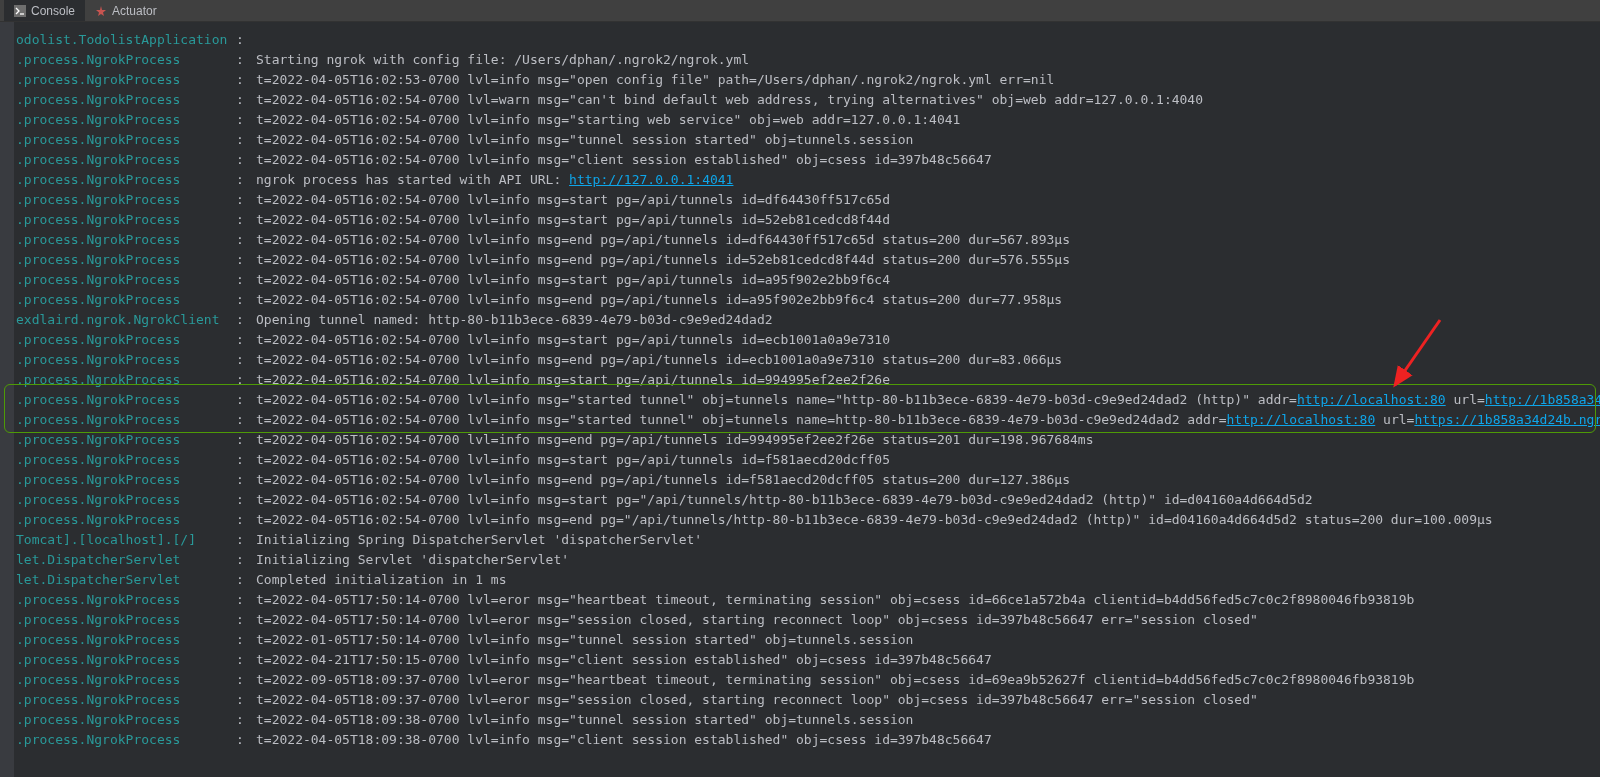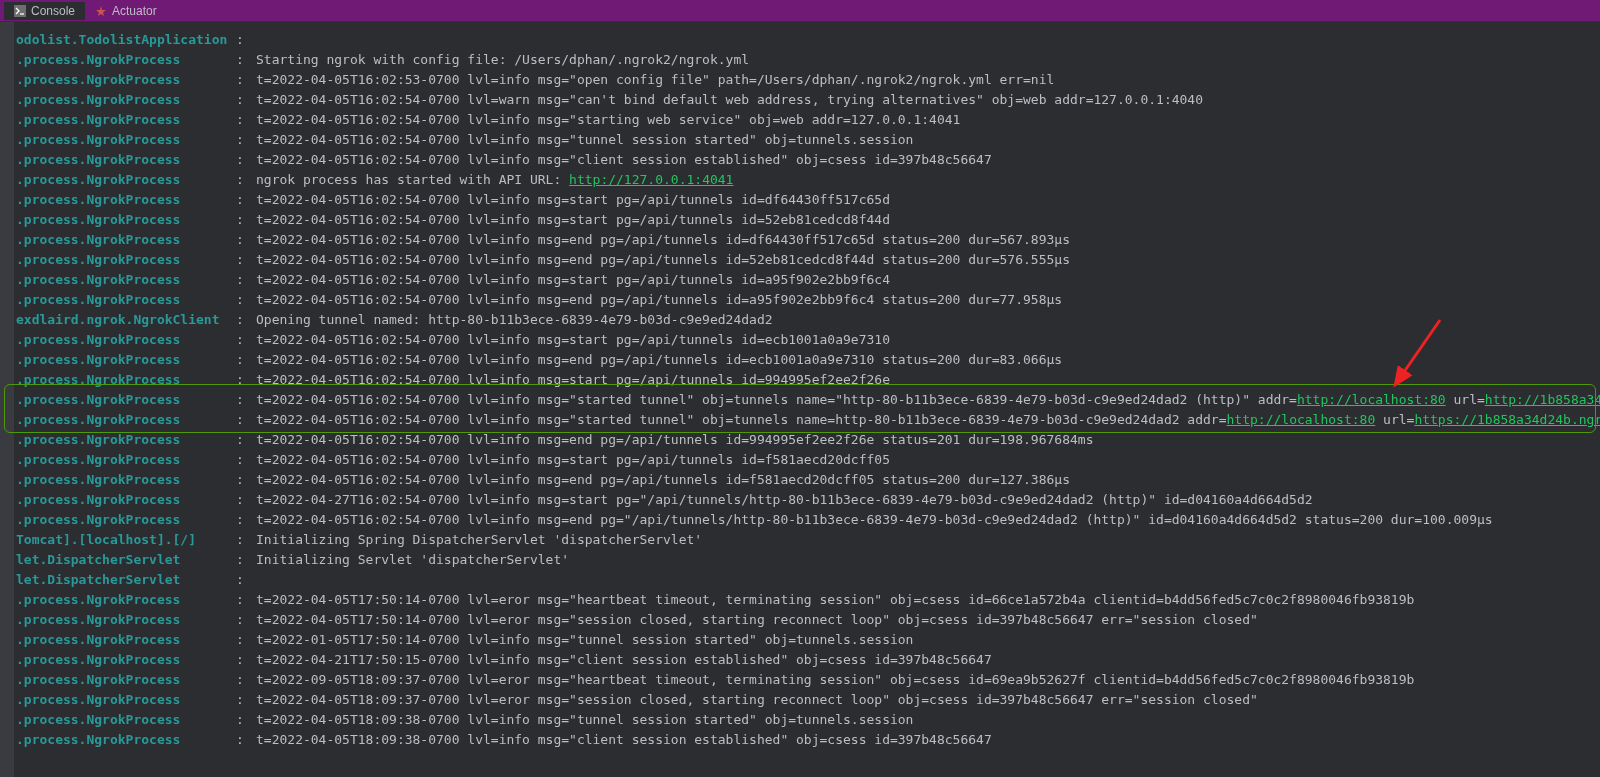--- a/index.html
+++ b/index.html
@@ -8,22 +8,21 @@
       background: #2b2d30;
       color: #bcbec4;
       font-size: 13px;
       width: 1600px;
       height: 777px;
       overflow: hidden;
       position: relative;
     }
     .tab-bar {
       display: flex;
-      align-items: center;
-      background: #701a75;
+      background: #404040;
       border-bottom: 1px solid #323232;
       height: 22px;
       padding-left: 4px;
     }
     .tab {
       display: flex;
       align-items: center;
       padding: 2px 10px;
       font-size: 12px;
       color: #bcbec4;
@@ -56,32 +55,31 @@
     .log-line {
       display: flex;
       white-space: pre;
       height: 20px;
     }
     .col-logger {
       width: 220px;
       flex-shrink: 0;
       color: #299999;
       overflow: hidden;
-      font-weight: bold;
     }
     .col-sep {
       width: 20px;
       flex-shrink: 0;
       color: #bcbec4;
     }
     .col-msg {
       color: #bcbec4;
       flex-shrink: 0;
     }
-    a.log-link { color: #22c55e; text-decoration: underline; }
+    a.log-link { color: #0ea5e9; text-decoration: underline; }
     .highlight-box {
       position: absolute;
       border: 1.5px solid #4e9a06;
       border-radius: 6px;
       pointer-events: none;
     }
     .arrow {
       position: absolute;
       pointer-events: none;
     }
@@ -129,25 +127,25 @@
     <div class="log-line"><span class="col-logger">.process.NgrokProcess</span><span class="col-sep">: </span><span class="col-msg">t=2022-04-05T16:02:54-0700 lvl=info msg=end pg=/api/tunnels id=a95f902e2bb9f6c4 status=200 dur=77.958µs</span></div>
     <div class="log-line"><span class="col-logger">exdlaird.ngrok.NgrokClient</span><span class="col-sep">: </span><span class="col-msg">Opening tunnel named: http-80-b11b3ece-6839-4e79-b03d-c9e9ed24dad2</span></div>
     <div class="log-line"><span class="col-logger">.process.NgrokProcess</span><span class="col-sep">: </span><span class="col-msg">t=2022-04-05T16:02:54-0700 lvl=info msg=start pg=/api/tunnels id=ecb1001a0a9e7310</span></div>
     <div class="log-line"><span class="col-logger">.process.NgrokProcess</span><span class="col-sep">: </span><span class="col-msg">t=2022-04-05T16:02:54-0700 lvl=info msg=end pg=/api/tunnels id=ecb1001a0a9e7310 status=200 dur=83.066µs</span></div>
     <div class="log-line"><span class="col-logger">.process.NgrokProcess</span><span class="col-sep">: </span><span class="col-msg">t=2022-04-05T16:02:54-0700 lvl=info msg=start pg=/api/tunnels id=994995ef2ee2f26e</span></div>
     <div class="log-line"><span class="col-logger">.process.NgrokProcess</span><span class="col-sep">: </span><span class="col-msg"><span>t=2022-04-05T16:02:54-0700 lvl=info msg="started tunnel" obj=tunnels name="http-80-b11b3ece-6839-4e79-b03d-c9e9ed24dad2 (http)" addr=</span><a class="log-link" href="#">http://localhost:80</a><span> url=</span><a class="log-link" href="#">http://1b858a34d24b.ngrok.i</a></span></div>
     <div class="log-line"><span class="col-logger">.process.NgrokProcess</span><span class="col-sep">: </span><span class="col-msg"><span>t=2022-04-05T16:02:54-0700 lvl=info msg="started tunnel" obj=tunnels name=http-80-b11b3ece-6839-4e79-b03d-c9e9ed24dad2 addr=</span><a class="log-link" href="#">http://localhost:80</a><span> url=</span><a class="log-link" href="#">https://1b858a34d24b.ngrok.io</a></span></div>
     <div class="log-line"><span class="col-logger">.process.NgrokProcess</span><span class="col-sep">: </span><span class="col-msg">t=2022-04-05T16:02:54-0700 lvl=info msg=end pg=/api/tunnels id=994995ef2ee2f26e status=201 dur=198.967684ms</span></div>
     <div class="log-line"><span class="col-logger">.process.NgrokProcess</span><span class="col-sep">: </span><span class="col-msg">t=2022-04-05T16:02:54-0700 lvl=info msg=start pg=/api/tunnels id=f581aecd20dcff05</span></div>
     <div class="log-line"><span class="col-logger">.process.NgrokProcess</span><span class="col-sep">: </span><span class="col-msg">t=2022-04-05T16:02:54-0700 lvl=info msg=end pg=/api/tunnels id=f581aecd20dcff05 status=200 dur=127.386µs</span></div>
-    <div class="log-line"><span class="col-logger">.process.NgrokProcess</span><span class="col-sep">: </span><span class="col-msg">t=2022-04-27T16:02:54-0700 lvl=info msg=start pg="/api/tunnels/http-80-b11b3ece-6839-4e79-b03d-c9e9ed24dad2 (http)" id=d04160a4d664d5d2</span></div>
+    <div class="log-line"><span class="col-logger">.process.NgrokProcess</span><span class="col-sep">: </span><span class="col-msg">t=2022-04-05T16:02:54-0700 lvl=info msg=start pg="/api/tunnels/http-80-b11b3ece-6839-4e79-b03d-c9e9ed24dad2 (http)" id=d04160a4d664d5d2</span></div>
     <div class="log-line"><span class="col-logger">.process.NgrokProcess</span><span class="col-sep">: </span><span class="col-msg">t=2022-04-05T16:02:54-0700 lvl=info msg=end pg="/api/tunnels/http-80-b11b3ece-6839-4e79-b03d-c9e9ed24dad2 (http)" id=d04160a4d664d5d2 status=200 dur=100.009µs</span></div>
     <div class="log-line"><span class="col-logger">Tomcat].[localhost].[/]</span><span class="col-sep">: </span><span class="col-msg">Initializing Spring DispatcherServlet 'dispatcherServlet'</span></div>
     <div class="log-line"><span class="col-logger">let.DispatcherServlet</span><span class="col-sep">: </span><span class="col-msg">Initializing Servlet 'dispatcherServlet'</span></div>
-    <div class="log-line"><span class="col-logger">let.DispatcherServlet</span><span class="col-sep">: </span></div>
+    <div class="log-line"><span class="col-logger">let.DispatcherServlet</span><span class="col-sep">: </span><span class="col-msg">Completed initialization in 1 ms</span></div>
     <div class="log-line"><span class="col-logger">.process.NgrokProcess</span><span class="col-sep">: </span><span class="col-msg">t=2022-04-05T17:50:14-0700 lvl=eror msg="heartbeat timeout, terminating session" obj=csess id=66ce1a572b4a clientid=b4dd56fed5c7c0c2f8980046fb93819b</span></div>
     <div class="log-line"><span class="col-logger">.process.NgrokProcess</span><span class="col-sep">: </span><span class="col-msg">t=2022-04-05T17:50:14-0700 lvl=eror msg="session closed, starting reconnect loop" obj=csess id=397b48c56647 err="session closed"</span></div>
     <div class="log-line"><span class="col-logger">.process.NgrokProcess</span><span class="col-sep">: </span><span class="col-msg">t=2022-01-05T17:50:14-0700 lvl=info msg="tunnel session started" obj=tunnels.session</span></div>
     <div class="log-line"><span class="col-logger">.process.NgrokProcess</span><span class="col-sep">: </span><span class="col-msg">t=2022-04-21T17:50:15-0700 lvl=info msg="client session established" obj=csess id=397b48c56647</span></div>
     <div class="log-line"><span class="col-logger">.process.NgrokProcess</span><span class="col-sep">: </span><span class="col-msg">t=2022-09-05T18:09:37-0700 lvl=eror msg="heartbeat timeout, terminating session" obj=csess id=69ea9b52627f clientid=b4dd56fed5c7c0c2f8980046fb93819b</span></div>
     <div class="log-line"><span class="col-logger">.process.NgrokProcess</span><span class="col-sep">: </span><span class="col-msg">t=2022-04-05T18:09:37-0700 lvl=eror msg="session closed, starting reconnect loop" obj=csess id=397b48c56647 err="session closed"</span></div>
     <div class="log-line"><span class="col-logger">.process.NgrokProcess</span><span class="col-sep">: </span><span class="col-msg">t=2022-04-05T18:09:38-0700 lvl=info msg="tunnel session started" obj=tunnels.session</span></div>
     <div class="log-line"><span class="col-logger">.process.NgrokProcess</span><span class="col-sep">: </span><span class="col-msg">t=2022-04-05T18:09:38-0700 lvl=info msg="client session established" obj=csess id=397b48c56647</span></div>
   </div>
 

